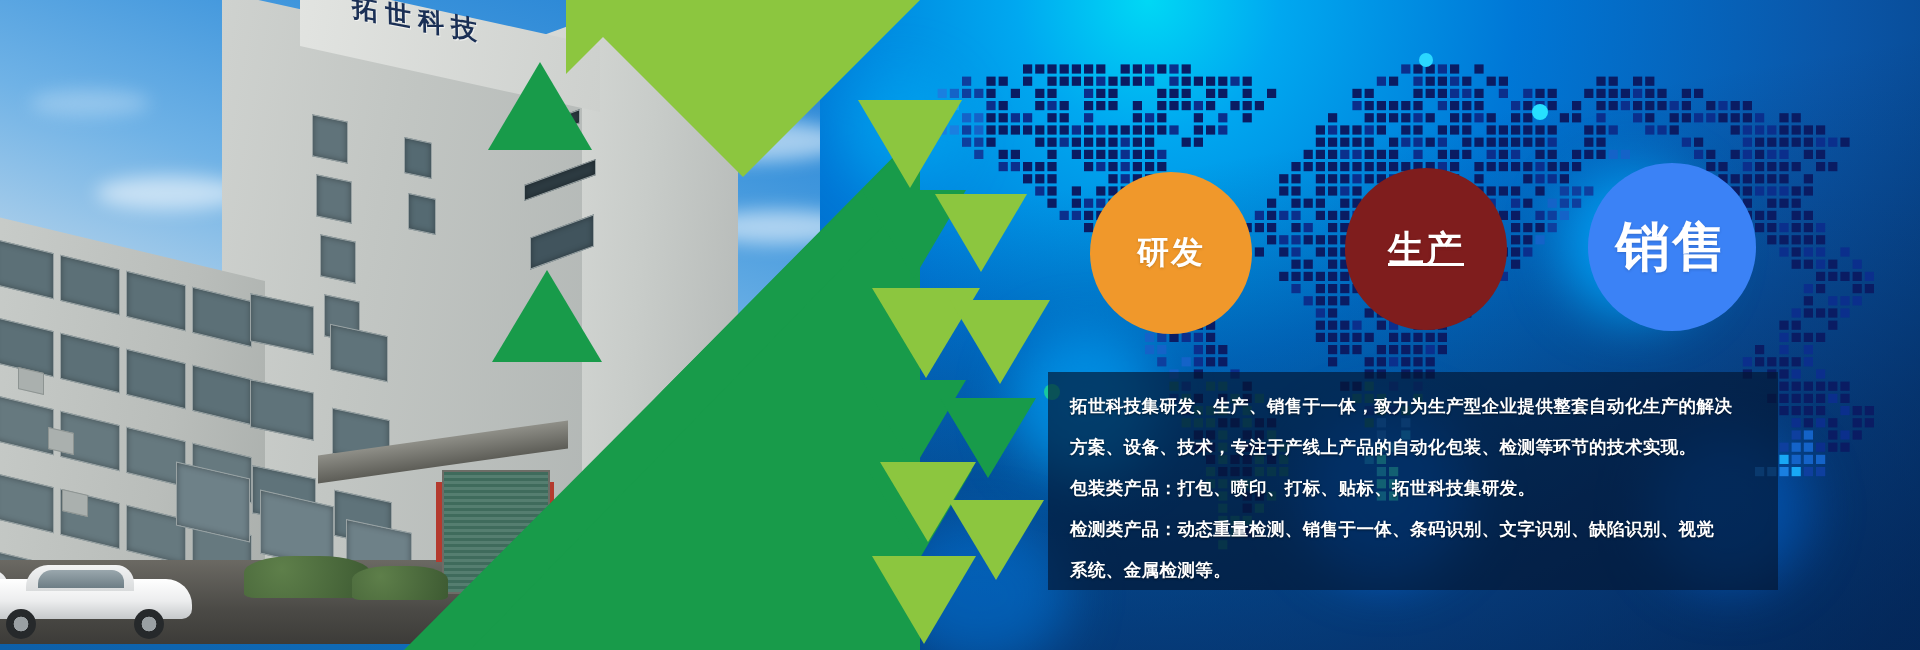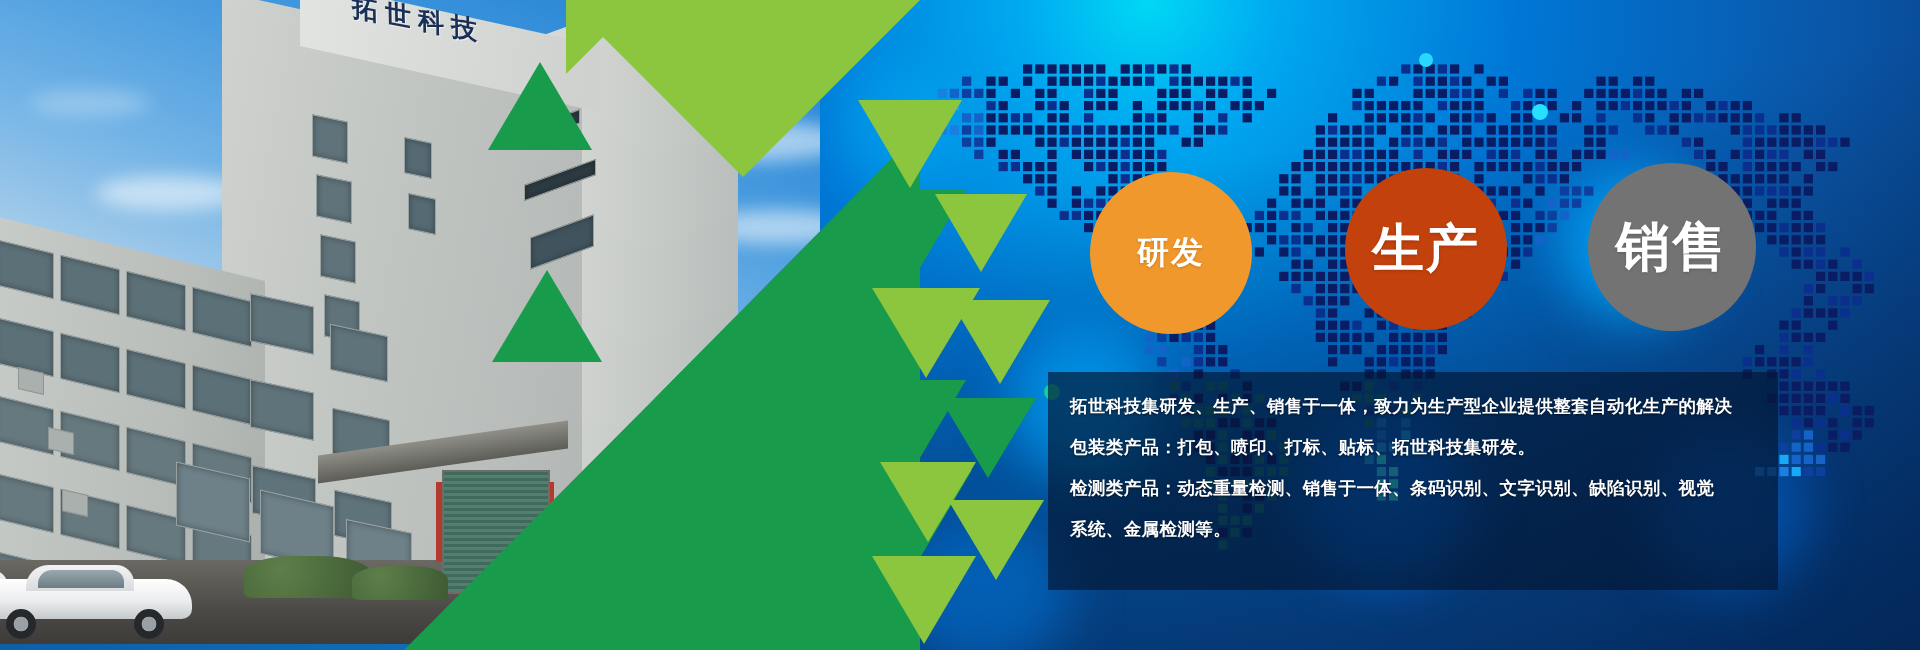--- a/index.html
+++ b/index.html
@@ -1212,28 +1212,29 @@
       <polygon points="872,556 976,556 924,644" fill="#8CC63F"></polygon>
       <polygon points="948,500 1044,500 996,580" fill="#8CC63F"></polygon>
       <polygon points="488,150 592,150 540,62" fill="#189B4A"></polygon>
       <polygon points="492,362 602,362 547,270" fill="#189B4A"></polygon>
       <polygon points="566,0 640,0 566,74" fill="#8CC63F"></polygon>
     </svg>
 
   <div class="circle" id="badge0" style="left: 1090px; top: 172px; width: 162px; height: 162px; font-size: 32px; background: rgb(240, 152, 43);">
     <span>研发</span>
   </div>
-  <div class="circle" id="badge1" style="left: 1345px; top: 168px; width: 162px; height: 162px; font-size: 52px; background: #c2410c;">
+  <div class="circle" id="badge1" style="left: 1345px; top: 168px; width: 162px; height: 162px; font-size: 36px; background: #7f1d1d; text-decoration: underline;">
     <span>生产</span>
   </div>
-  <div class="circle" id="badge2" style="left: 1588px; top: 163px; width: 168px; height: 168px; font-size: 54px; background: #737373;">
+  <div class="circle" id="badge2" style="left: 1588px; top: 163px; width: 168px; height: 168px; font-size: 54px; background: #3b82f6;">
     <span>销售</span>
   </div>
 
   <div id="panel"></div>
   <div id="panel-text">
       <p>拓世科技集研发、生产、销售于一体，致力为生产型企业提供整套自动化生产的解决</p>
+      <p>方案、设备、技术，专注于产线上产品的自动化包装、检测等环节的技术实现。</p>
       <p>包装类产品：打包、喷印、打标、贴标、拓世科技集研发。</p>
       <p>检测类产品：动态重量检测、销售于一体、条码识别、文字识别、缺陷识别、视觉</p>
       <p>系统、金属检测等。</p>
     </div>
 
 </div>
 
 </body></html>

